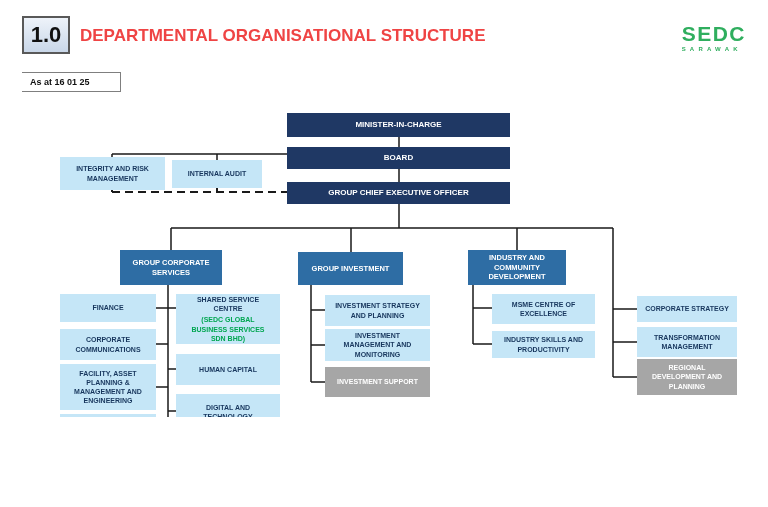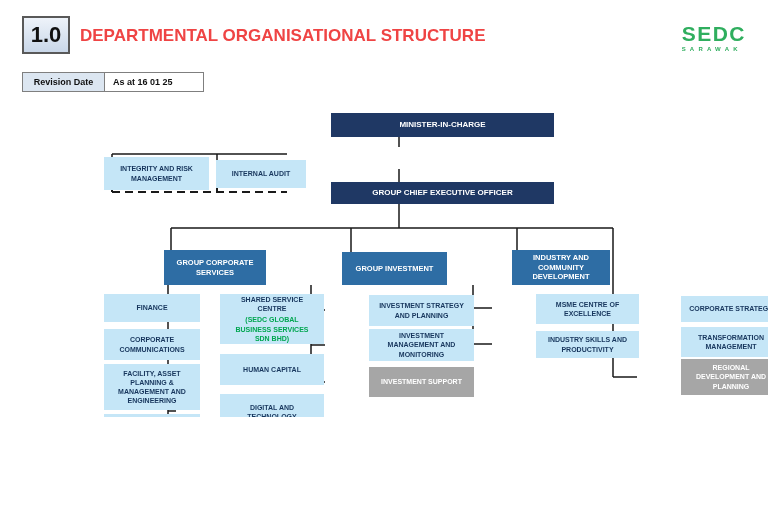--- a/index.html
+++ b/index.html
@@ -15,21 +15,21 @@
   .logo-main{font-size:21px;font-weight:bold;color:#2fae5e;letter-spacing:1.5px;}
   .logo-sub{font-size:6px;font-weight:bold;color:#2fae5e;letter-spacing:4.2px;margin-top:2px;}
   .rev{position:absolute;left:22px;top:72px;display:flex;height:20px;}
   .rev-cell{box-sizing:border-box;border:1px solid #7f7f7f;display:flex;align-items:center;
             font-size:9px;font-weight:bold;color:#111;}
   .rev-label{width:83px;background:#dce6f1;justify-content:center;}
   .rev-value{width:99px;background:#fff;border-left:none;padding-left:8px;}
   
   .node{position:absolute;box-sizing:border-box;display:flex;flex-direction:column;
         align-items:center;justify-content:center;text-align:center;font-weight:bold;
-        padding:2px 8px;line-height:1.3;margin-left:44px;}
+        padding:2px 8px;line-height:1.3;}
   .navy{background:#1f3864;color:#fff;font-size:8px;}
   .steel{background:#2e6da4;color:#fff;font-size:7.5px;}
   .dept{background:#c5e6f7;color:#17365d;font-size:7px;}
   .unit{background:#a6a6a6;color:#fff;font-size:7px;}
   .ssc-sub{color:#00a651;margin-top:2px;}
   svg.wires{position:absolute;left:0;top:0;pointer-events:none;}
   
   .legend{position:absolute;left:43px;top:445px;height:16px;font-size:6.5px;color:#17365d;}
   .legend *{position:absolute;top:0;}
   .lg-label{left:0;top:2px;font-weight:bold;color:#000;}
@@ -54,41 +54,41 @@
 
 <div class="page">
 
   <div class="h-num">1.0</div>
   <div class="h-title">DEPARTMENTAL ORGANISATIONAL STRUCTURE</div>
   <div class="logo">
     <div class="logo-main">SEDC</div>
     <div class="logo-sub">SARAWAK</div>
   </div>
   <div class="rev">
-    <div class="rev-cell rev-label">Revision Date</div>
     <div class="rev-cell rev-value">As at 16 01 25</div>
   </div>
 
   <svg class="wires" width="768" height="507" viewBox="0 0 768 507">
     <path fill="none" stroke="#1a1a1a" stroke-width="1.5" d="
       M399 137 V147  M399 169 V182  M399 204 V228
       M171 228 H613
       M171 228 V250  M351 228 V252  M517 228 V250
       M613 228 V377  M613 309 H637  M613 342 H637  M613 377 H637
       M112 157 V154  M112 154 H287  M217 154 V160
       M168 285 V427
       M156 308 H176  M156 344 H168  M156 387 H168  M156 427 H168
       M168 369 H176  M168 411 H176
       M311 285 V382  M311 310 H325  M311 345 H325  M311 382 H325
       M473 285 V344  M473 308 H492  M473 344 H492"></path>
     <path fill="none" stroke="#1a1a1a" stroke-width="2" stroke-dasharray="8 5" d="
       M112 190 V192  M112 192 H287  M217 192 V188"></path>
   </svg>
 
   <div class="node navy" style="left:287px;top:113px;width:223px;height:24px;">MINISTER-IN-CHARGE</div>
+  <div class="node navy" style="left:287px;top:147px;width:223px;height:22px;">BOARD</div>
   <div class="node navy" style="left:287px;top:182px;width:223px;height:22px;">GROUP CHIEF EXECUTIVE OFFICER</div>
   <div class="node dept" style="left:60px;top:157px;width:105px;height:33px;">INTEGRITY AND RISK MANAGEMENT</div>
   <div class="node dept" style="left:172px;top:160px;width:90px;height:28px;">INTERNAL AUDIT</div>
 
   <div class="node steel" style="left:120px;top:250px;width:102px;height:35px;">GROUP CORPORATE SERVICES</div>
   <div class="node steel" style="left:298px;top:252px;width:105px;height:33px;">GROUP INVESTMENT</div>
   <div class="node steel" style="left:468px;top:250px;width:98px;height:35px;">INDUSTRY AND COMMUNITY DEVELOPMENT</div>
 
   <div class="node dept" style="left:60px;top:294px;width:96px;height:28px;">FINANCE</div>
   <div class="node dept" style="left:60px;top:329px;width:96px;height:31px;">CORPORATE COMMUNICATIONS</div>

